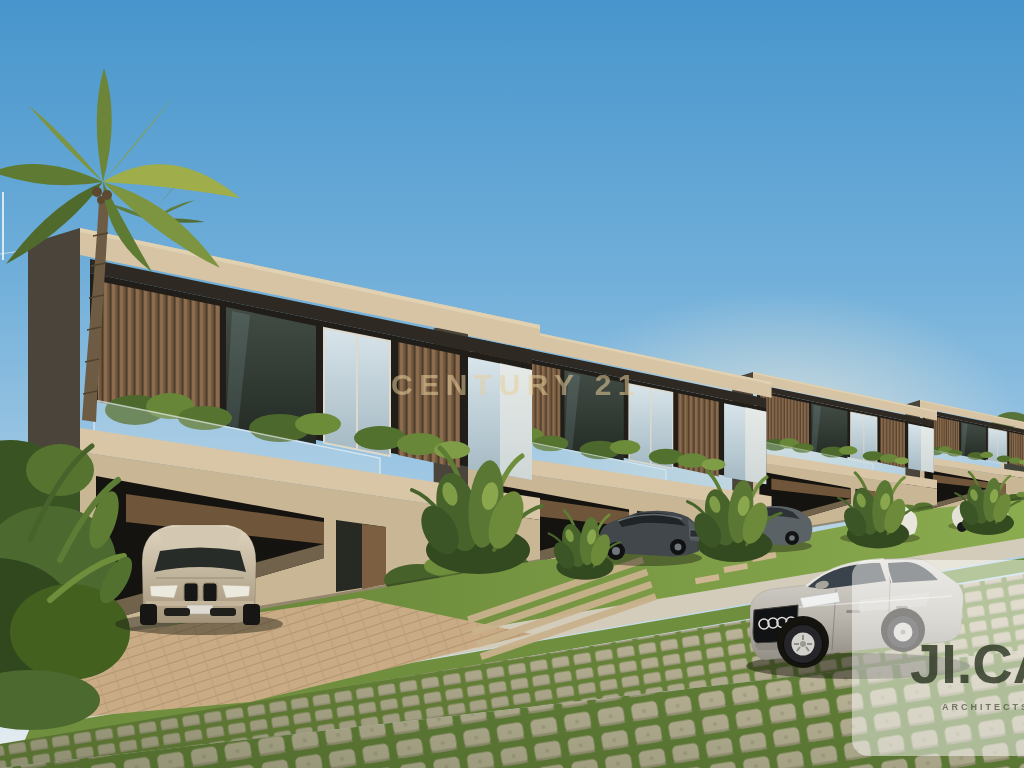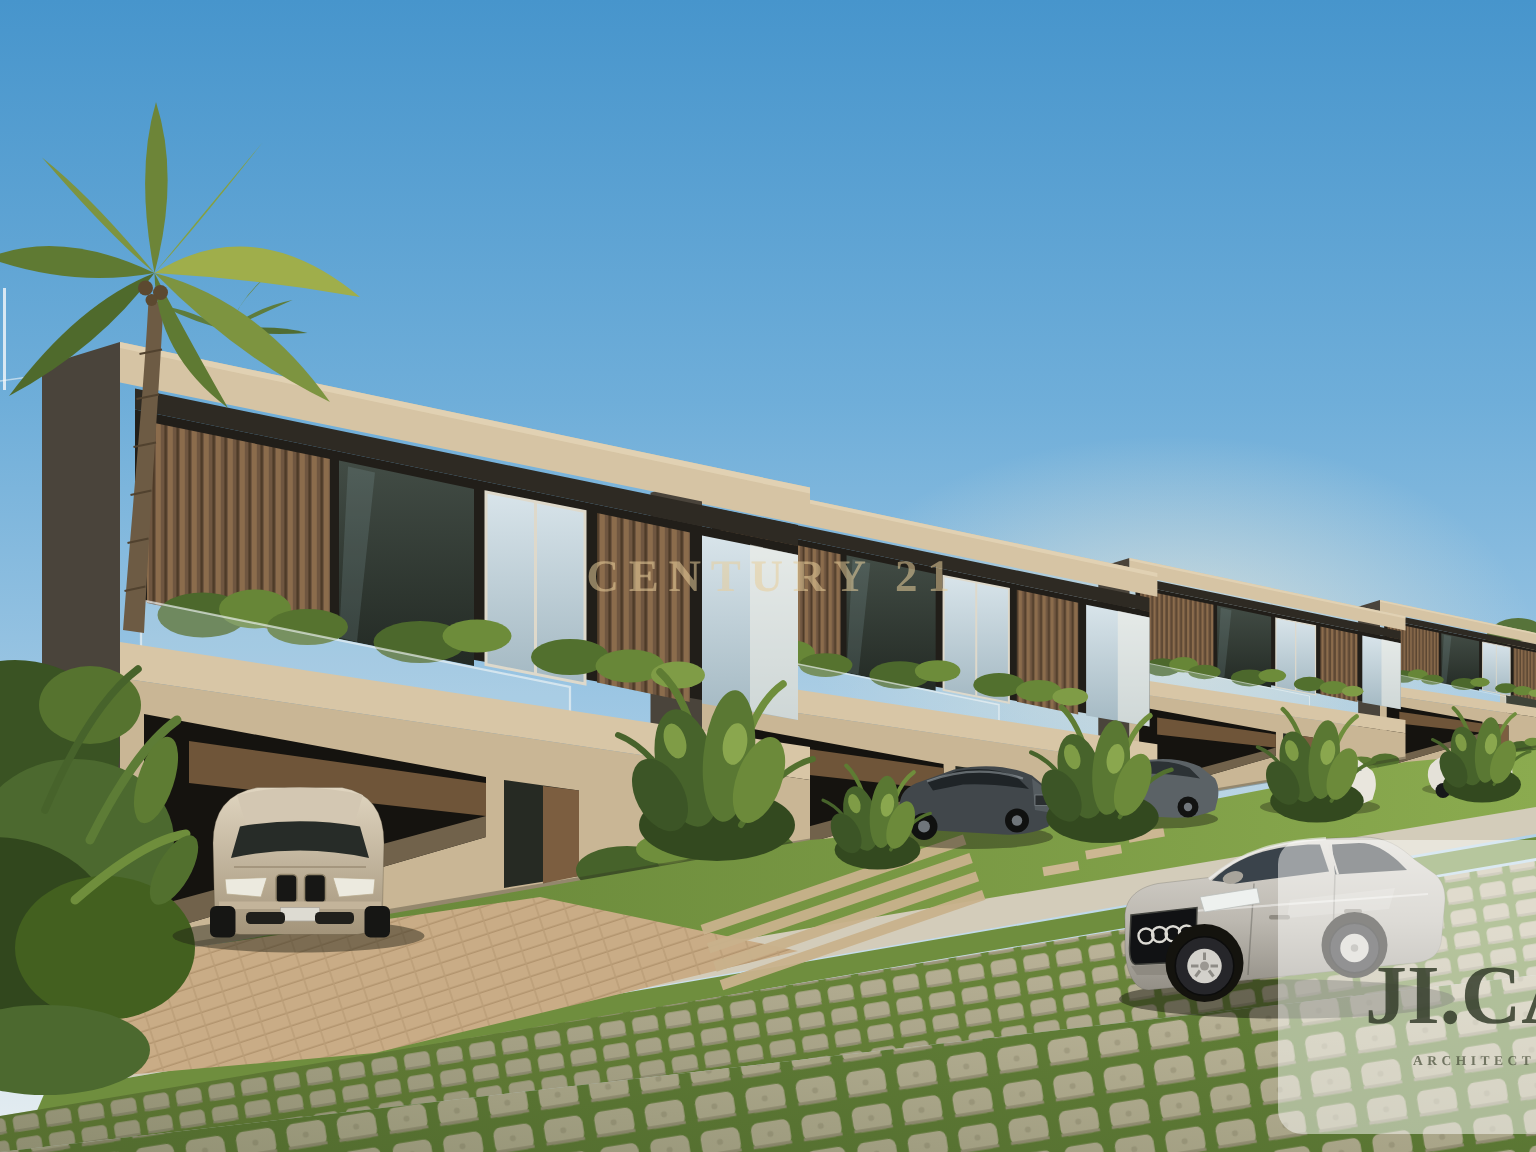--- a/index.html
+++ b/index.html
@@ -1,17 +1,17 @@
 <!DOCTYPE html>
 <html><head>
 <meta charset="utf-8">
 <style>
   html,body{margin:0;padding:0;background:#222;}
   .stage{position:relative;width:1024px;height:768px;overflow:hidden;
-         font-family:Liberation Serif, serif;background:#9ec3de;}
+         font-family:Liberation Sans, sans-serif;background:#9ec3de;}
   .stage svg{position:absolute;left:0;top:0;}
   .watermark{position:absolute;left:391px;top:368px;font-size:30px;font-weight:700;
              letter-spacing:6.5px;color:rgba(231,205,155,.55);white-space:nowrap;
              user-select:none;pointer-events:none;}
   .logo-card{position:absolute;left:852px;top:560px;width:172px;height:196px;
              background:rgba(253,253,251,.5);border-radius:16px 0 0 16px;overflow:hidden;}
   .logo-title{position:absolute;left:58px;top:76px;font-size:56px;font-weight:700;
               color:rgba(52,60,42,.85);line-height:1;white-space:nowrap;}
   .logo-sub{position:absolute;left:90px;top:142px;font-size:9px;font-weight:700;
             letter-spacing:3px;color:rgba(68,76,54,.7);white-space:nowrap;}

